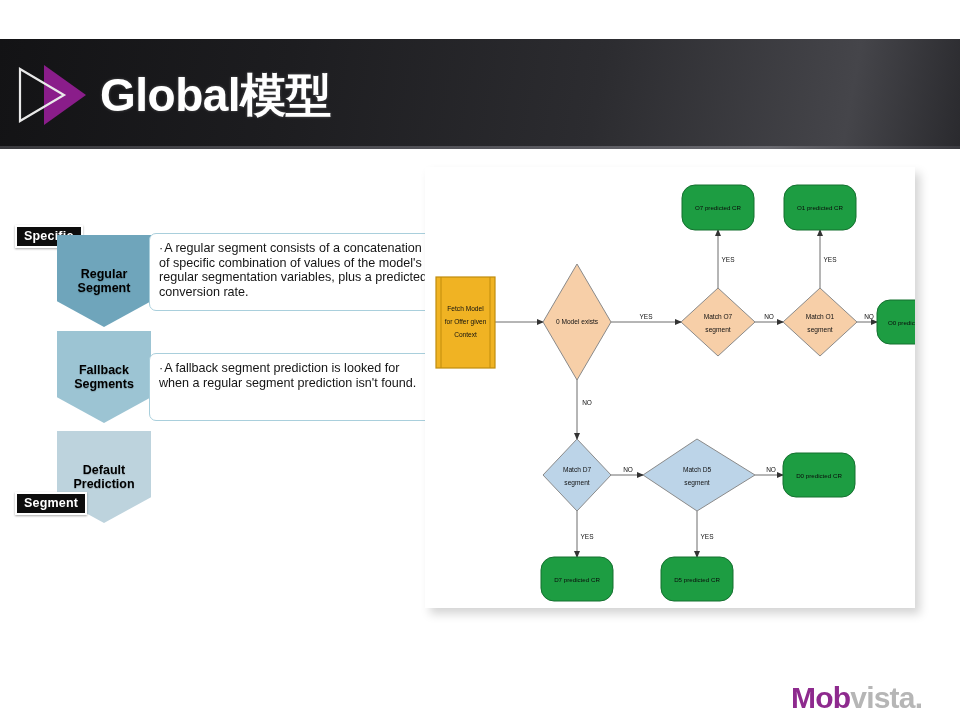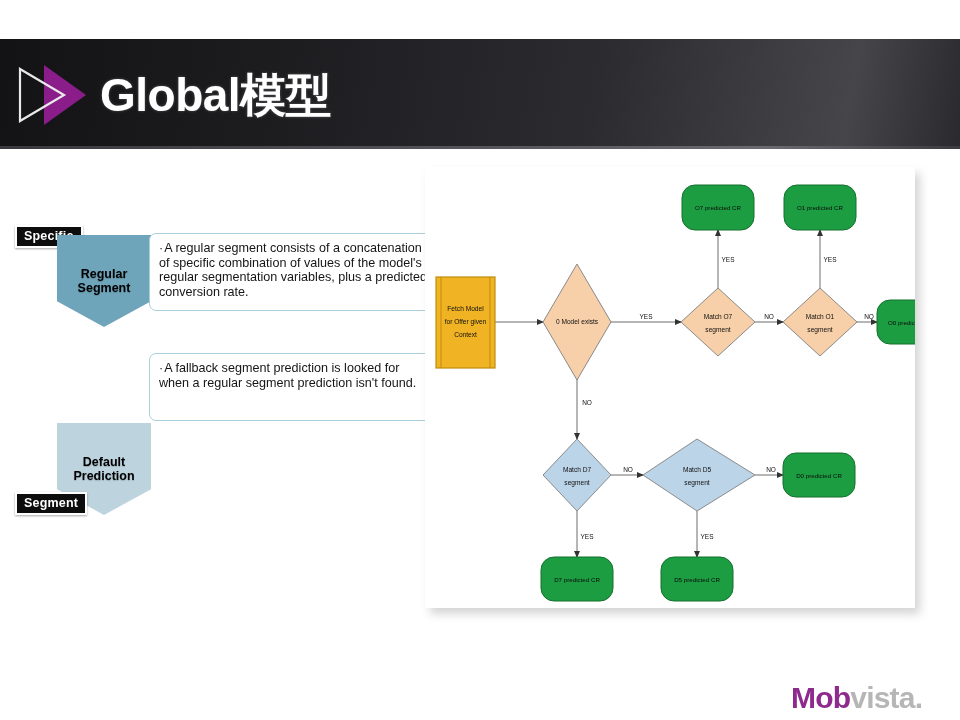--- a/index.html
+++ b/index.html
@@ -79,21 +79,21 @@
     text-align: center;
     color: #000000;
     font-size: 12.5px;
     font-weight: bold;
     line-height: 14px;
     text-shadow: 0 1px 1px rgba(0,0,0,0.18);
     clip-path: polygon(0% 0%, 100% 0%, 100% 72%, 50% 100%, 0% 72%);
   }
   #chev-0 { top: 10px;  height: 92px;  background: #6fa5bb; }
   #chev-1 { top: 106px; height: 92px;  background: #9cc4d3; }
-  #chev-2 { top: 198px; height: 92px;  background: #bdd3dd; }
+  #chev-2 { top: 206px; height: 92px;  background: #bdd3dd; }
 
   .desc-box {
     position: absolute;
     left: 137px;
     width: 290px;
     box-sizing: border-box;
     background: #ffffff;
     border: 1.5px solid #a9cfdc;
     border-radius: 7px;
     padding: 7px 8px 7px 9px;
@@ -146,20 +146,26 @@
 </div>
 
 <div id="left-panel">
 
   <div class="tag-label" id="tag-specific">Specific</div>
 
   <div class="chevron" id="chev-0">
     <div>
       <div>Regular</div>
       <div>Segment</div>
+    </div>
+  </div>
+  <div class="chevron" id="chev-1">
+    <div>
+      <div>Fallback</div>
+      <div>Segments</div>
     </div>
   </div>
   <div class="chevron" id="chev-2">
     <div>
       <div>Default</div>
       <div>Prediction</div>
     </div>
   </div>
 
   <div class="desc-box" id="desc-0">

